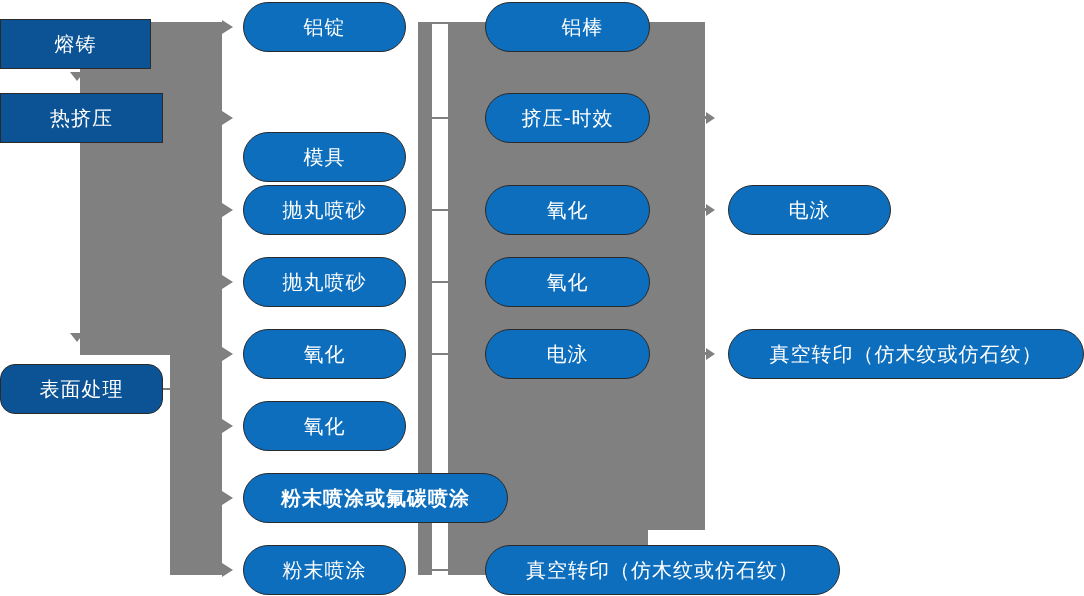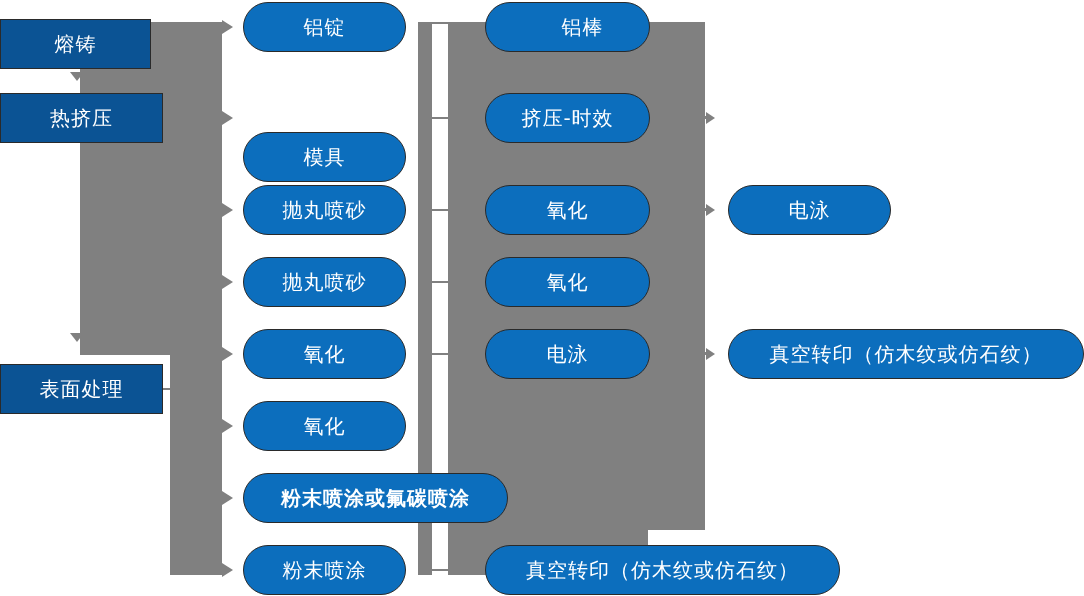--- a/index.html
+++ b/index.html
@@ -148,21 +148,21 @@
   <div class="arrow-stem" style="left:697px; top:352px; width:10px;"></div>
 
   <div class="box dark box-t19" style="left:0px; top:19px; width:151px; height:50px;">
     <span>熔铸</span>
   </div>
 
   <div class="box dark box-t19" style="left:0px; top:93px; width:163px; height:50px;">
     <span>热挤压</span>
   </div>
 
-  <div class="box dark box-t19" style="left:0px; top:364px; width:163px; height:50px;">
+  <div class="box dark box-t19" style="left:0px; top:364px; width:163px; height:50px;border-radius:15px;">
     <span>表面处理</span>
   </div>
 
   <div class="box light box-t19" style="left:243px; top:2px; width:163px; height:50px;">
     <span>铝锭</span>
   </div>
 
   <div class="box light box-t19" style="left:243px; top:93px; width:163px; height:50px;margin-top:39px;">
     <span>模具</span>
   </div>

